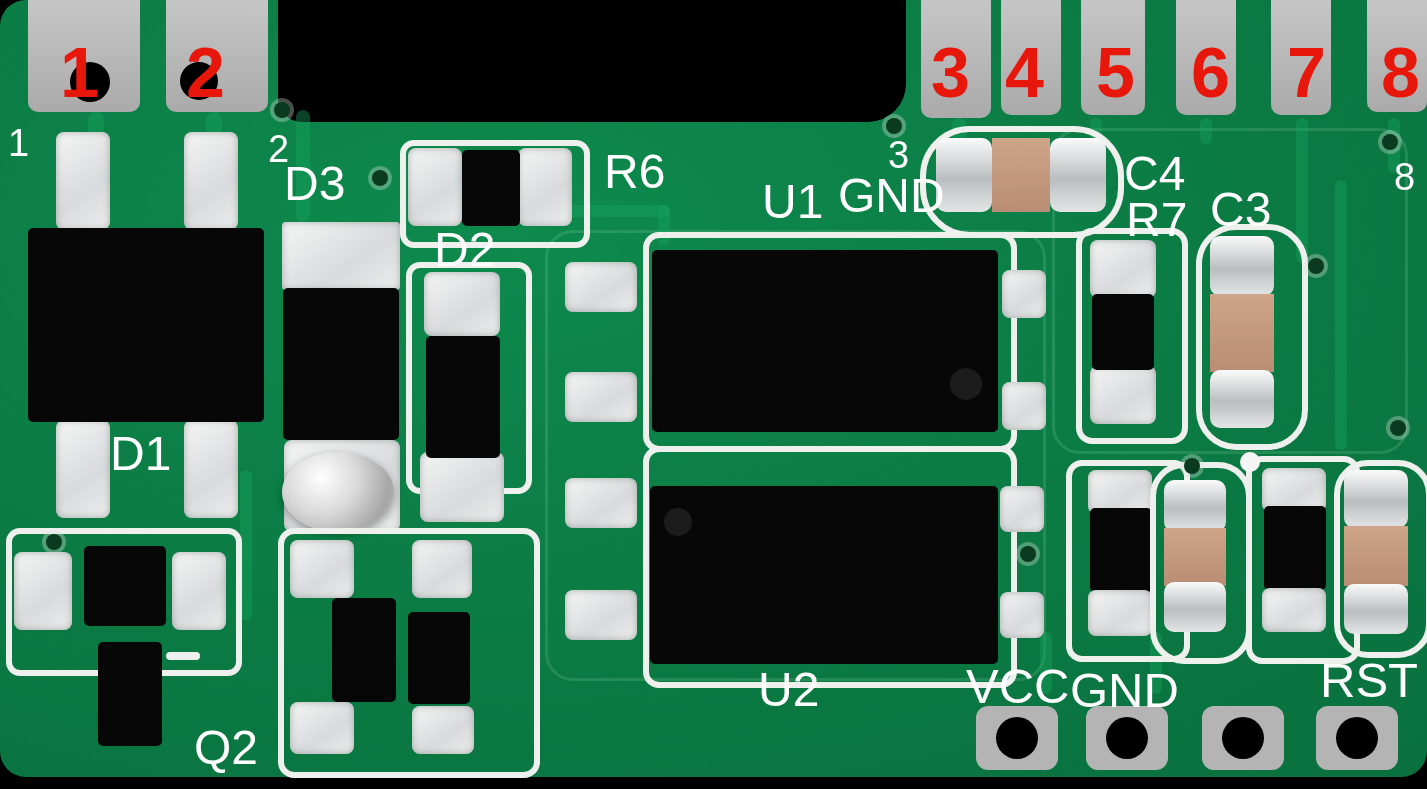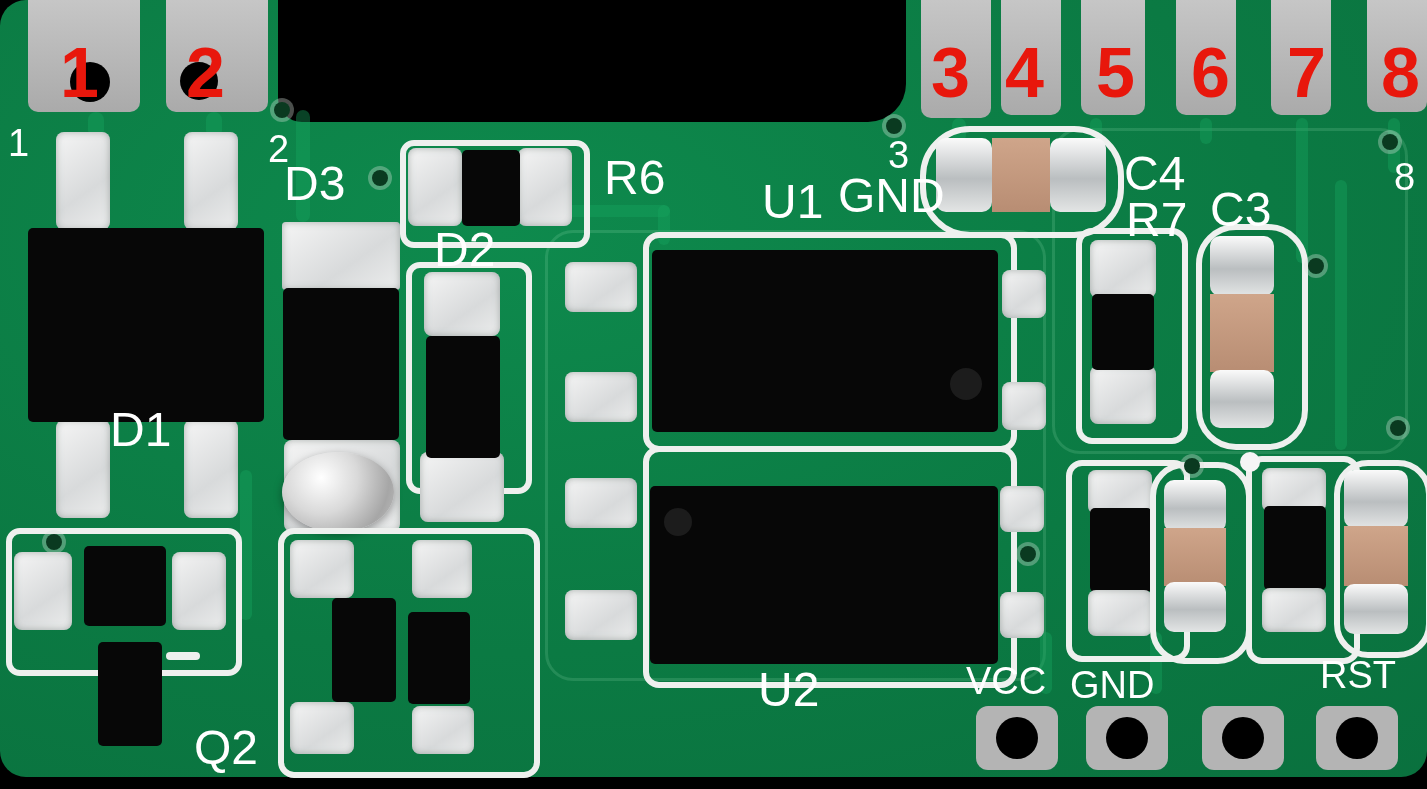--- a/index.html
+++ b/index.html
@@ -21,21 +21,21 @@
   .silk{position:absolute;border:6px solid #eef0ee;border-radius:16px;}
   .silver{position:absolute;background:linear-gradient(180deg,#fafafa,#babec0 55%,#e3e5e5);border-radius:10px;}
   .tan{position:absolute;background:linear-gradient(180deg,#cfa58a,#b88d73);}
   .via{position:absolute;width:16px;height:16px;border-radius:50%;background:#0a3a20;
        box-shadow:0 0 0 4px rgba(214,226,218,.35);}
   .dot{position:absolute;border-radius:50%;background:#1c1c1c;}
   .blob{position:absolute;border-radius:50%;
         background:radial-gradient(circle at 35% 32%, #ffffff 0%, #d9d9d9 40%, #a6a6a6 75%, #c2c2c2 100%);
         box-shadow:0 3px 8px rgba(0,0,0,.35);}
   .lbl{position:absolute;color:#ffffff;font-size:48px;line-height:1;white-space:nowrap;}
-  .lbl.sm{font-size:38px;}
+  .lbl.sm{font-size:49px;}
   .rnum{position:absolute;color:#e8170c;font-size:70px;font-weight:700;line-height:1;}
   .wnum{position:absolute;color:#ffffff;font-size:38px;line-height:1;}
   .da{position:absolute;color:#ffffff;font-size:56px;font-weight:700;line-height:1;}
 </style>
 </head>
 <body>
 
 <div id="stage">
 
   <div id="board"></div>
@@ -188,27 +188,27 @@
   <div class="rnum" style="left:1287px;top:38px;">7</div>
   <div class="rnum" style="left:1381px;top:38px;">8</div>
 
   <div class="wnum" style="left:8px;top:124px;">1</div>
   <div class="wnum" style="left:268px;top:130px;">2</div>
   <div class="wnum" style="left:888px;top:136px;">3</div>
   <div class="wnum" style="left:1394px;top:158px;">8</div>
 
   <div class="lbl" style="left:284px;top:160px;">D3</div>
   <div class="lbl" style="left:434px;top:226px;">D2</div>
-  <div class="lbl" style="left:604px;top:154px;">R6</div>
+  <div class="lbl" style="left:604px;top:148px;">R6</div>
   <div class="lbl" style="left:762px;top:178px;">U1</div>
   <div class="lbl" style="left:838px;top:172px;">GND</div>
   <div class="lbl" style="left:1124px;top:150px;">C4</div>
   <div class="lbl" style="left:1126px;top:196px;">R7</div>
   <div class="lbl" style="left:1210px;top:186px;">C3</div>
-  <div class="lbl" style="left:110px;top:406px;">D1</div>
+  <div class="lbl" style="left:110px;top:430px;">D1</div>
   <div class="lbl" style="left:194px;top:724px;">Q2</div>
   <div class="lbl" style="left:758px;top:666px;">U2</div>
 
   <div class="lbl sm" style="left:966px;top:662px;">VCC</div>
   <div class="lbl sm" style="left:1070px;top:666px;">GND</div>
   <div class="lbl sm" style="left:1320px;top:656px;">RST</div>
 
 </div>
 
 </body></html>

